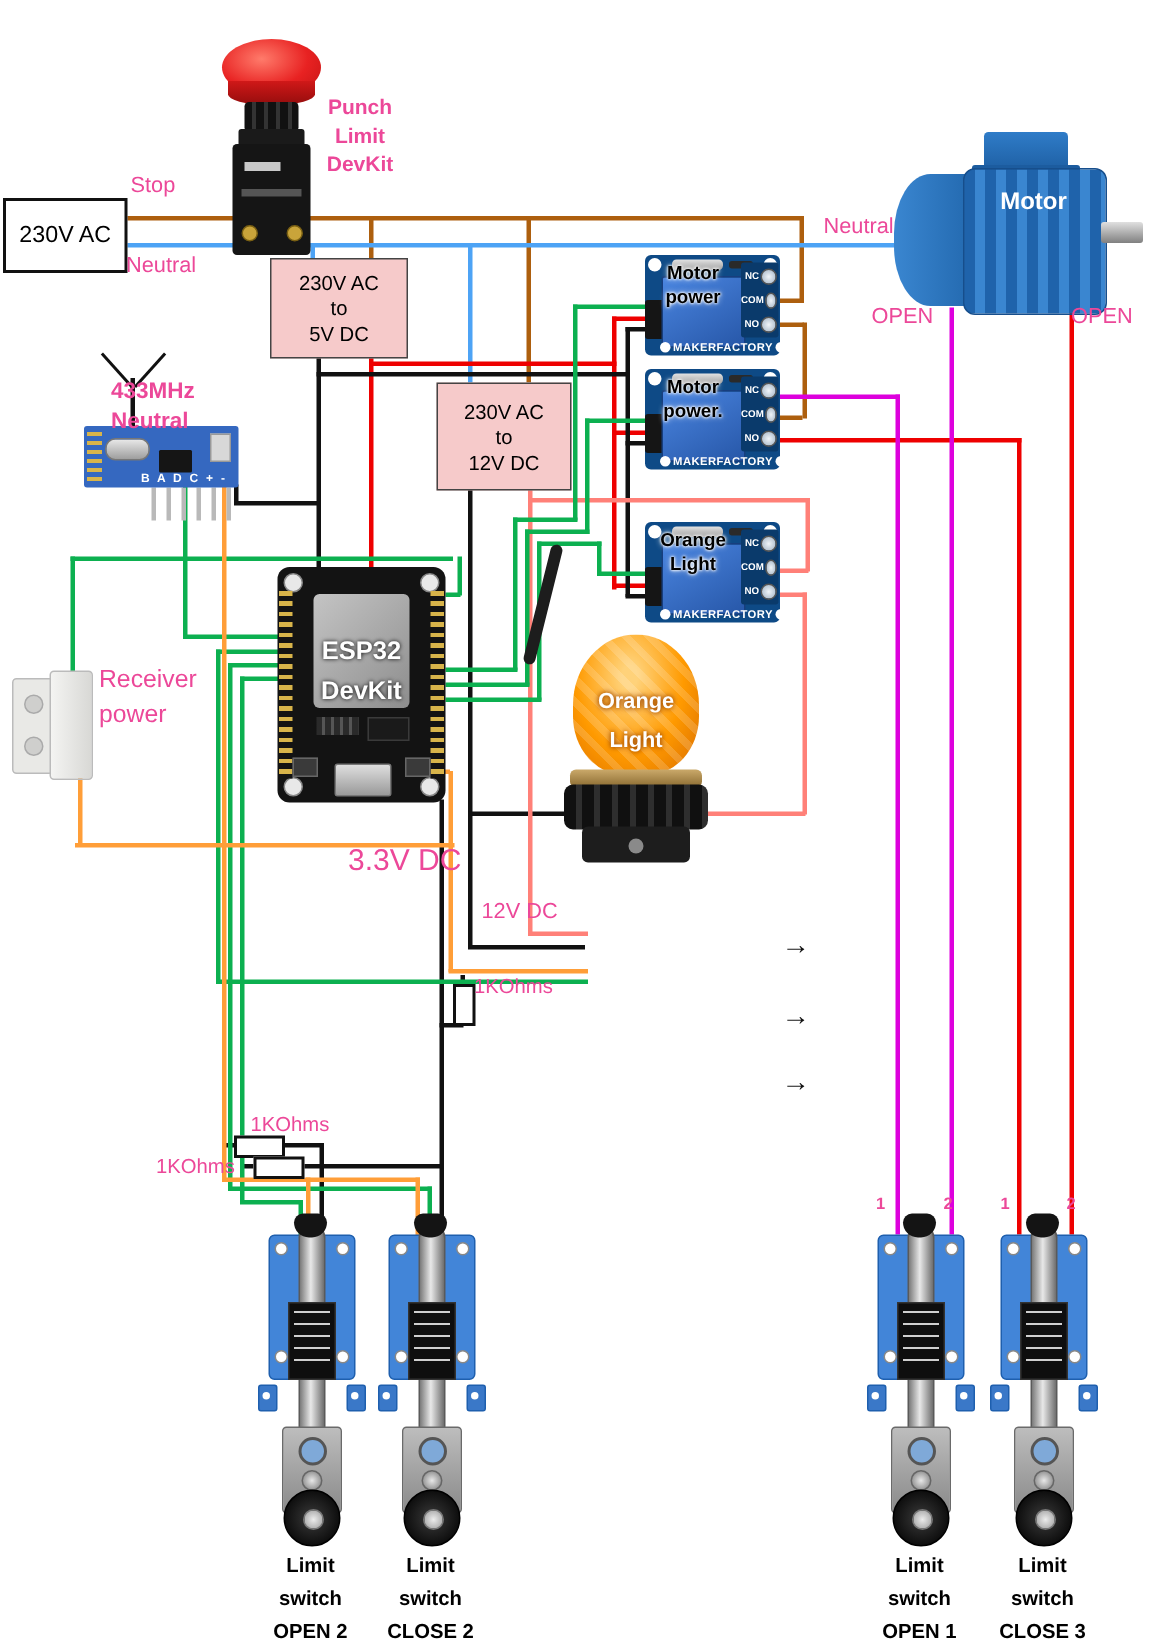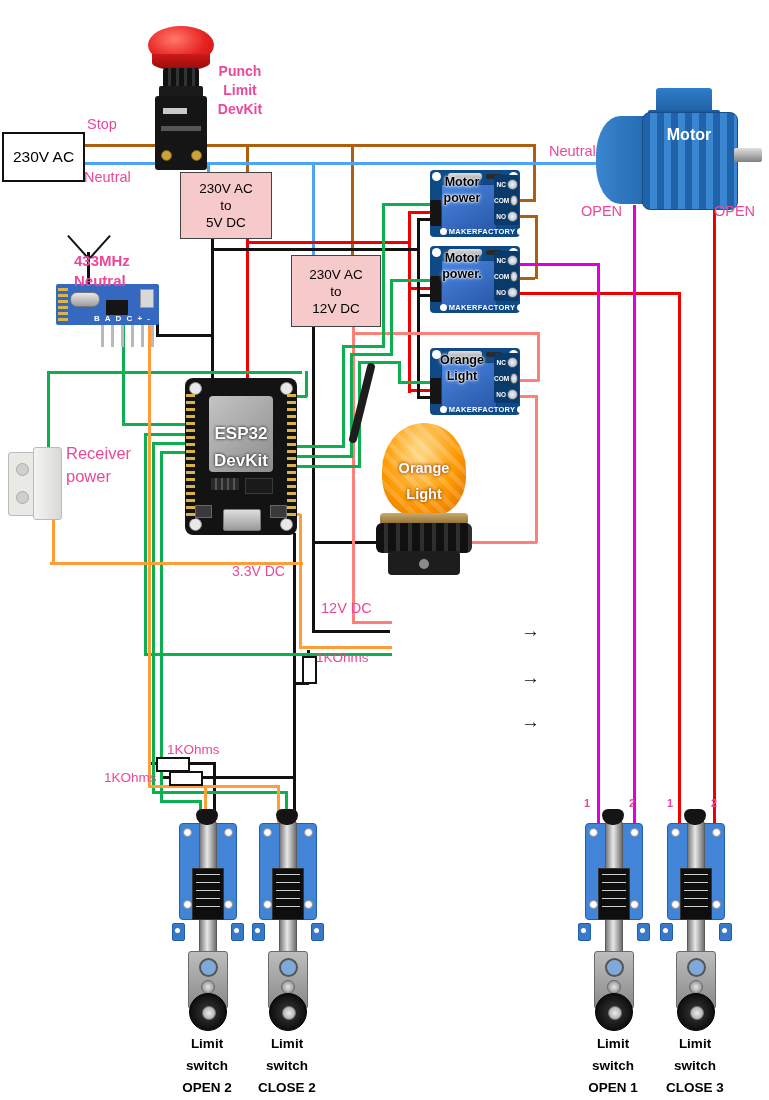--- a/index.html
+++ b/index.html
@@ -191,21 +191,21 @@
     <div class="esp-label">
       <div>ESP32</div>
       <div>DevKit</div>
     </div>
     <div class="esp-smd"></div>
     <div class="esp-chip"></div>
     <div class="esp-usb"></div>
     <div class="esp-btn" style="left:10px;"></div>
     <div class="esp-btn" style="right:10px;"></div>
   </div>
-  <div class="lbl" style="left:232px;top:563px;font-size:14px;">3.3V DC</div>
+  <div class="lbl" style="left:232px;top:563px;font-size:20px;">3.3V DC</div>
   <div class="lbl" style="left:321px;top:600px;font-size:14.5px;">12V DC</div>
 
   <div class="relay" style="top:170px;">
     <div class="r-hole" style="left:2px;"></div>
     <div class="r-hole" style="left:79px;"></div>
     <div class="r-comp1"></div>
     <div class="r-comp2"></div>
     <div class="r-conn"></div>
     <div class="r-cube"></div>
     <div class="r-label">

